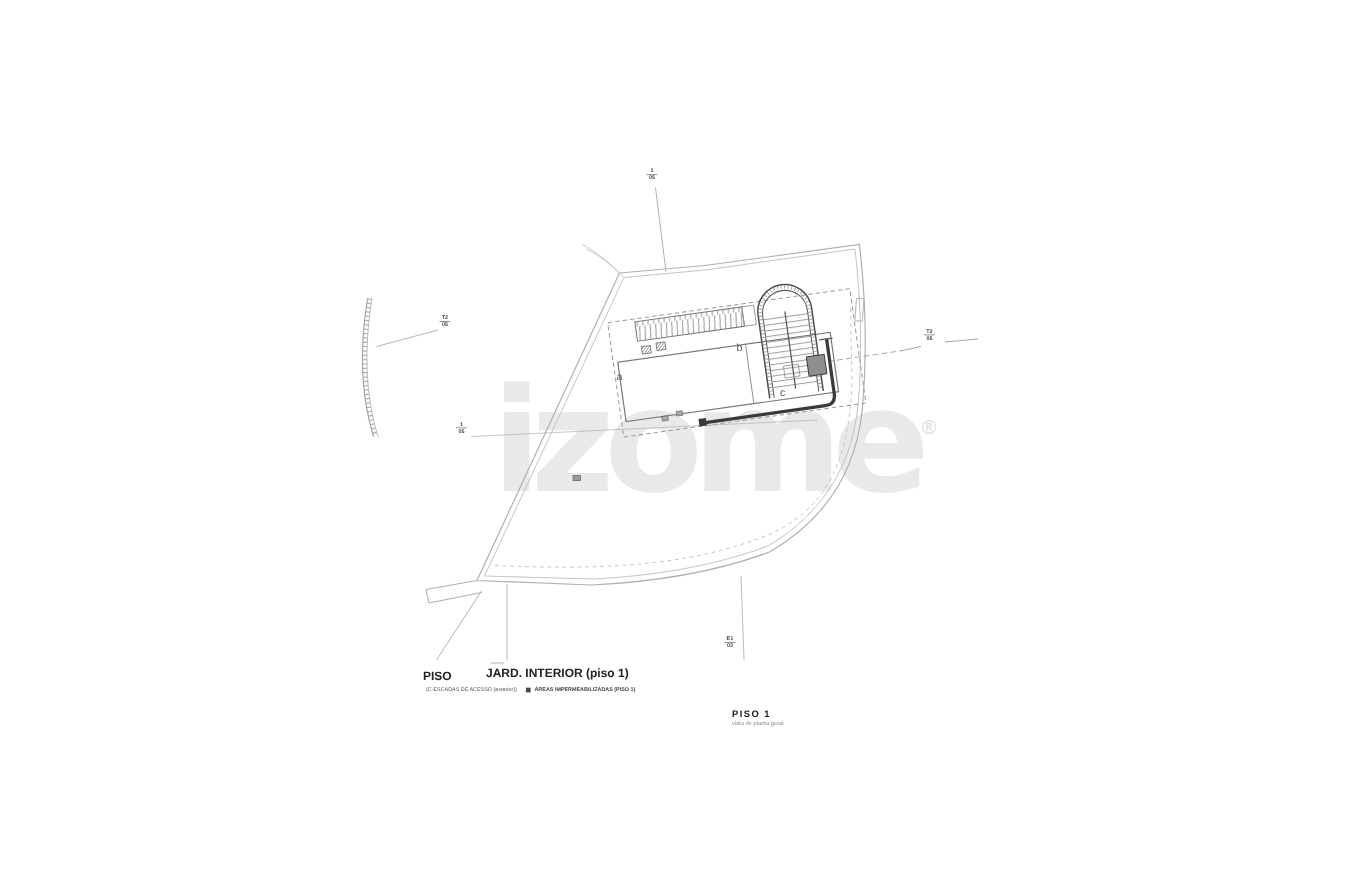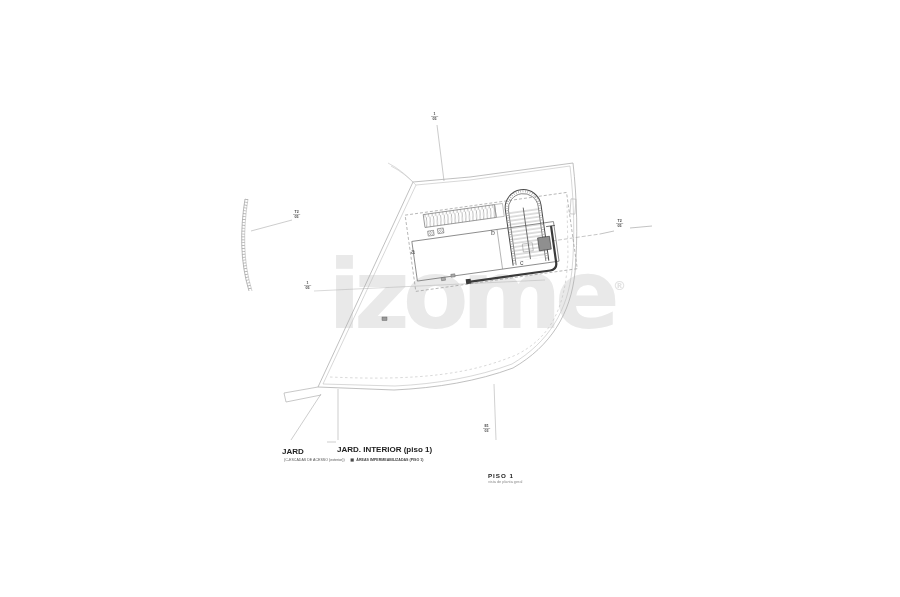--- a/index.html
+++ b/index.html
@@ -127,22 +127,22 @@
   </div>
 
   <div class="abs" style="left:411px;top:240px">
     <span class="tinyletter">a</span></div>
   <div class="abs" style="left:491px;top:221px">
     <span class="tinyletter">b</span></div>
   <div class="abs" style="left:520px;top:251px">
     <span class="tinyletter">c</span></div>
 
   <div class="abs" style="left:282px;top:440px">
-    <span class="micro b">JARD</span></div>
-  <div class="abs" style="left:337px;top:438px">
+    <span class="micro b">PISO</span></div>
+  <div class="abs" style="left:324px;top:438px">
     <span class="micro b">JARD. INTERIOR (piso 1)</span></div>
 
   <div class="abs" style="left:284px;top:458px">
     <div class="legendrow" style="transform:scale(0.45);transform-origin:0 0;white-space:nowrap;">
       <span style="font-size:8px;line-height:8px;color:#555">(C-ESCADAS DE ACESSO (exterior))</span>
       <span class="swatch"></span>
       <span style="font-size:8px;line-height:8px;color:#444;font-weight:700">ÁREAS IMPERMEABILIZADAS (PISO 1)</span>
     </div>
   </div>
 

